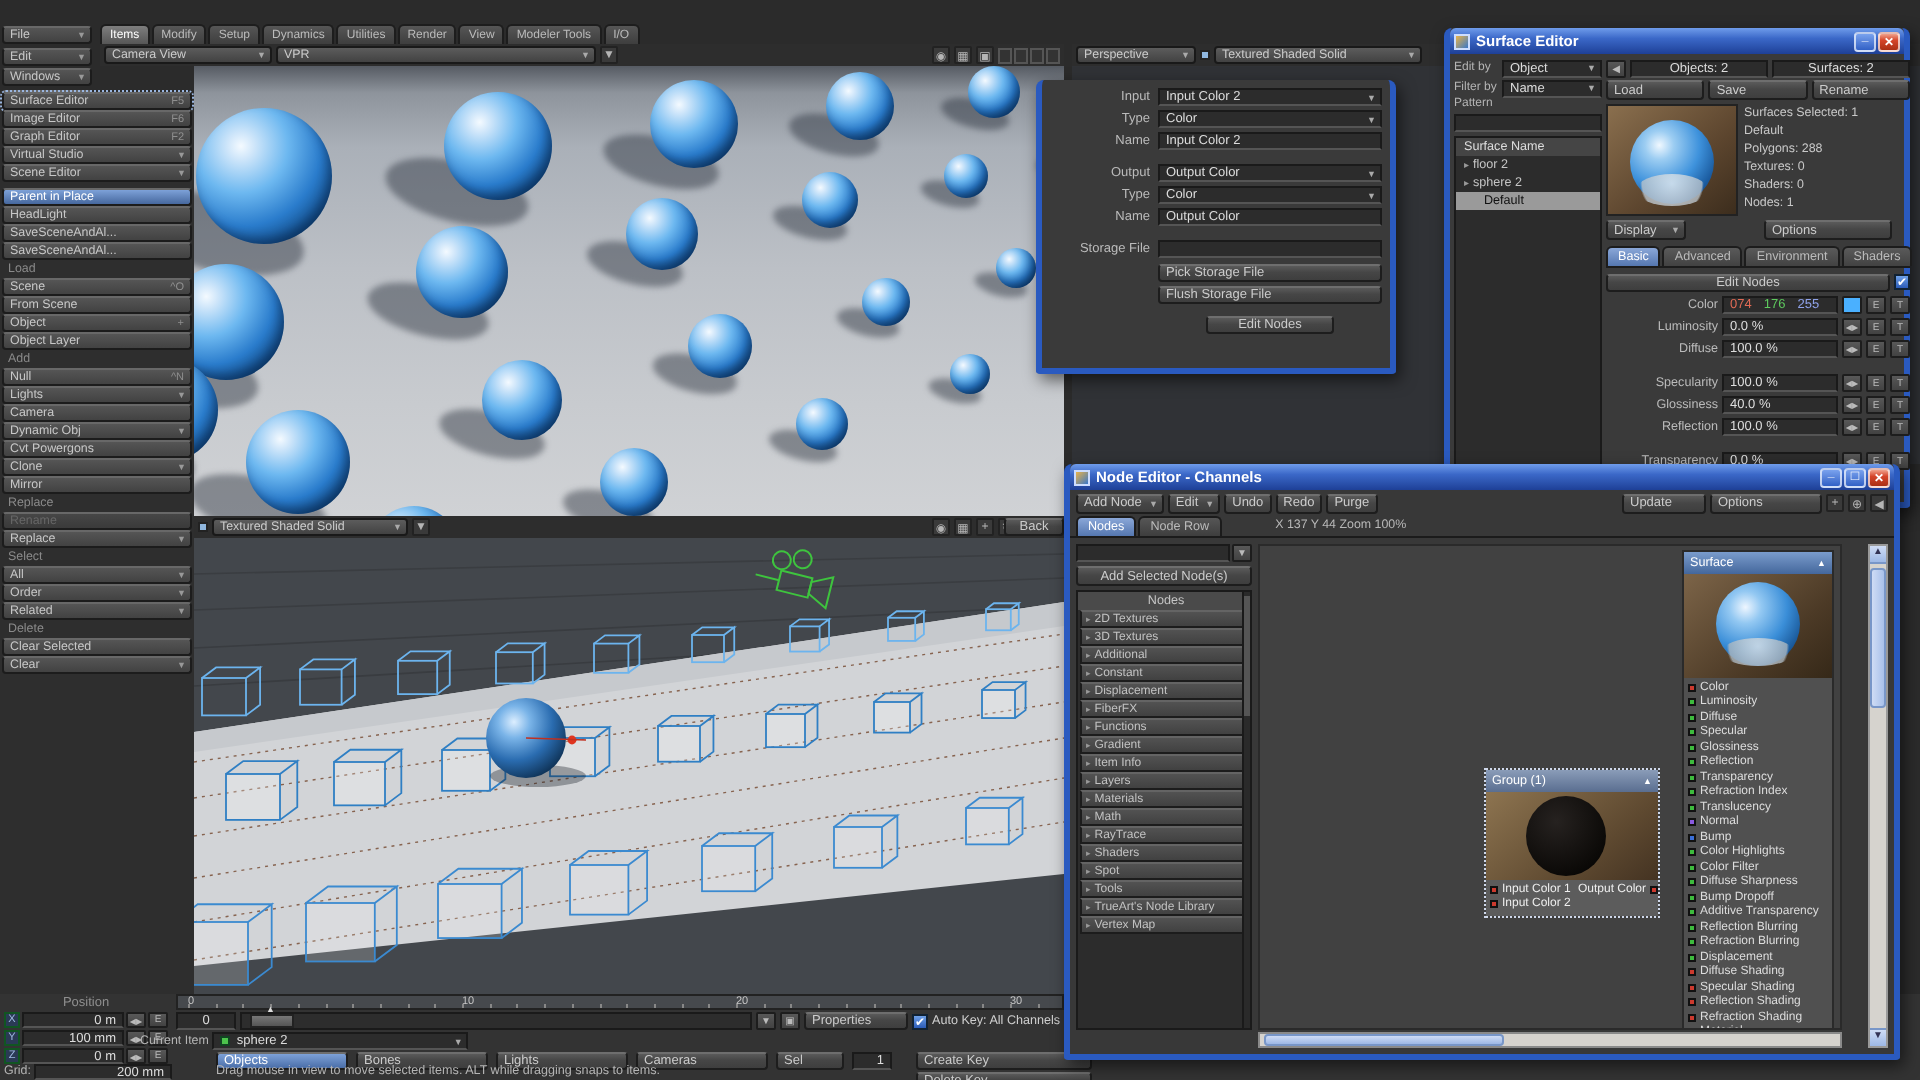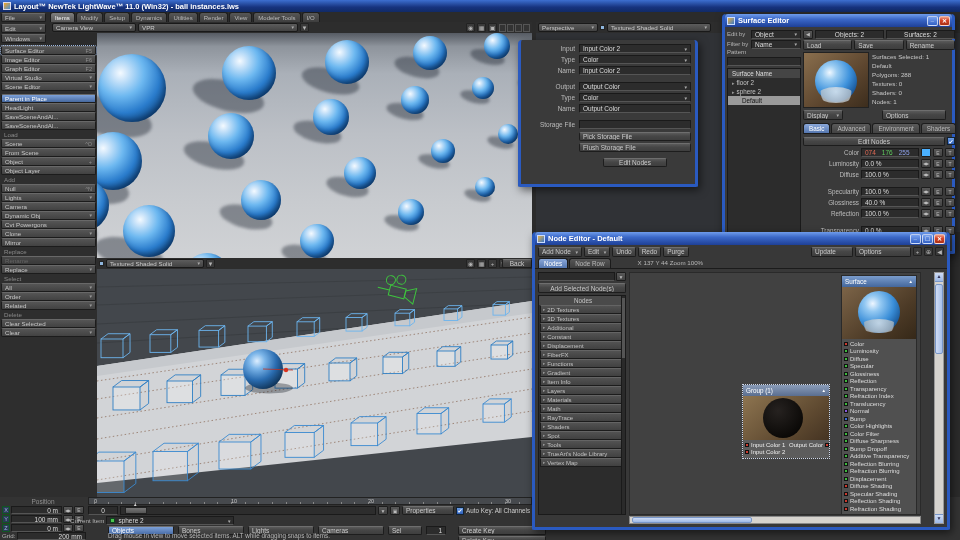--- a/index.html
+++ b/index.html
@@ -127,24 +127,20 @@
   .greendot { width:5px; height:5px; background:#4cc44c; border:1px solid #142; flex:none; }
 
   #statusbar { position:absolute; left:108px; bottom:1px; width:440px; height:8px; color:#b5b5b5; font-size:6.3px;
                display:flex; align-items:center; }
 </style>
 </head>
 <body>
 
 <div id="stage">
 
-  <div id="titlebar">
-    <span class="appicon"></span>
-    <span>Layout™ NewTek LightWave™ 11.0 (Win32) - ball instances.lws</span>
-  </div>
 
   <div id="menustack">
 
   <div class="sb-row smallm has-arrow dd2arrow" style="position: absolute; left: 1px; width: 45px; height: 9px; top: 13px;">
       <span>File</span>
       </div>
       <div class="sb-row smallm has-arrow dd2arrow" style="position: absolute; left: 1px; width: 45px; height: 9px; top: 23.5px;">
       <span>Edit</span>
       </div>
       <div class="sb-row smallm has-arrow dd2arrow" style="position: absolute; left: 1px; width: 45px; height: 9px; top: 34px;">
@@ -822,21 +818,21 @@
               </span>
           </div>
           </div>
       </div>
     </div>
   </div>
 
   <div class="xpwin" style="left:532px; top:232px; width:418px; height:298px; z-index:40;">
     <div class="xptitle">
       <span class="xpicon"></span>
-      <span>Node Editor - Default</span>
+      <span>Node Editor - Channels</span>
       <span class="xpbtns">
         <span class="xpb min"></span>
         <span class="xpb max"></span>
         <span class="xpb close"></span>
       </span>
     </div>
 
     <div style="display:flex; gap:2px; align-items:center; height:13px; padding:0 3px; background:#383838;">
       <span style="display:flex; gap:2px;">
 

